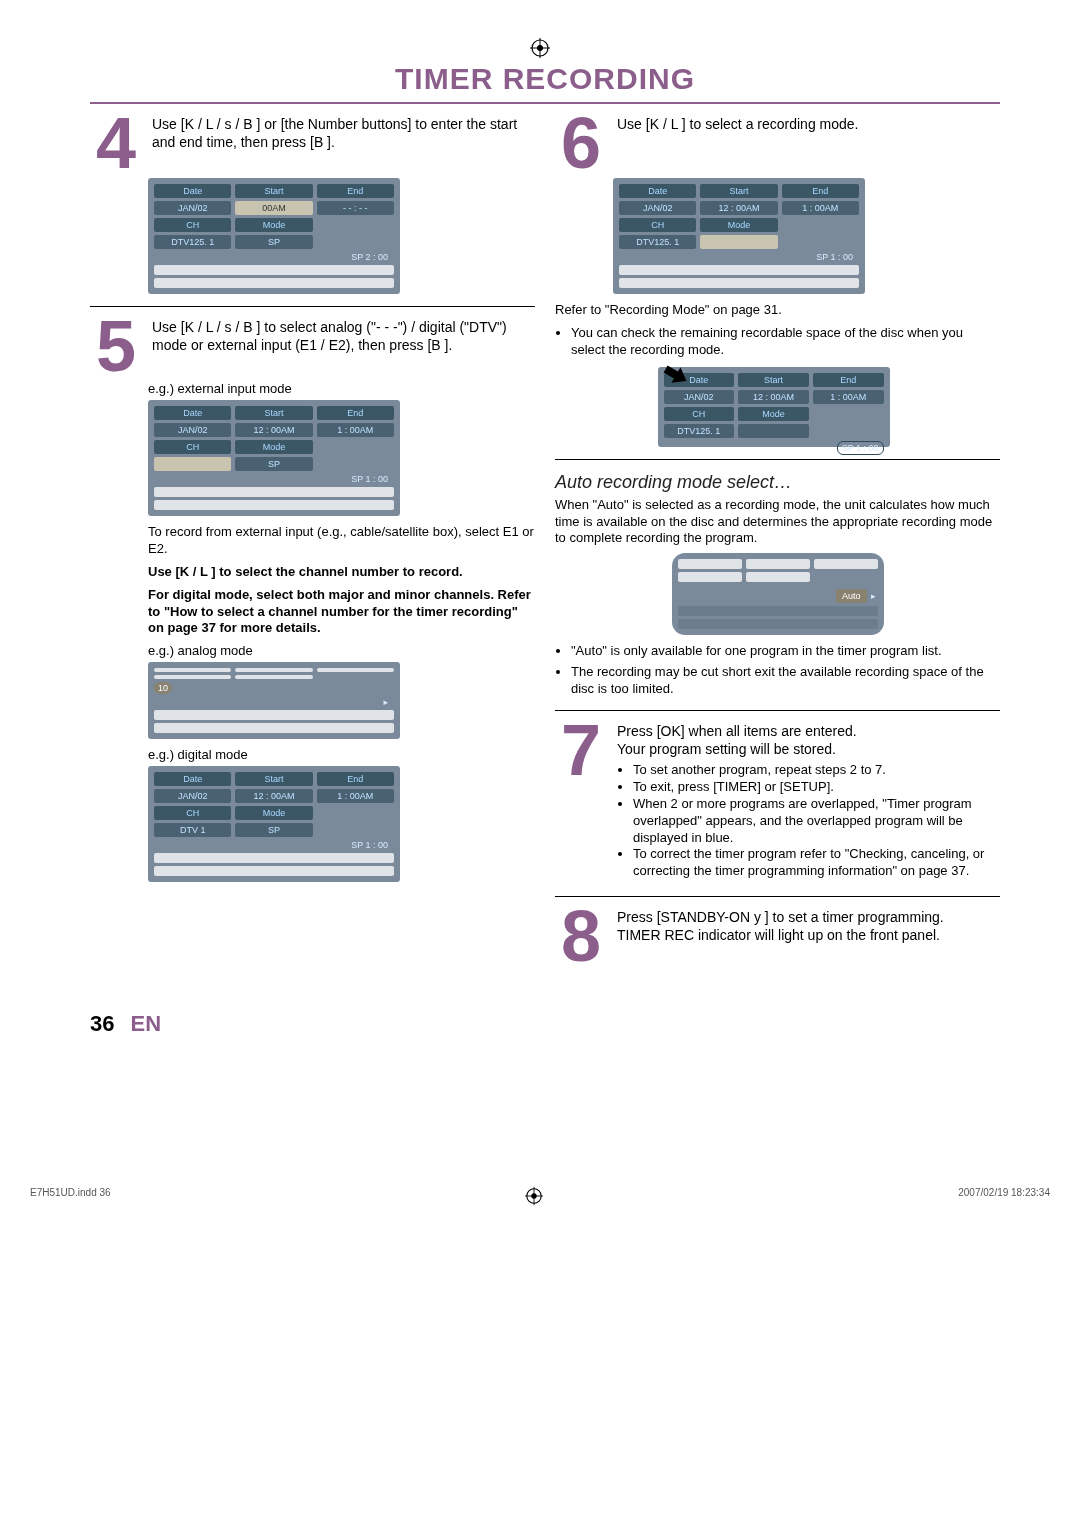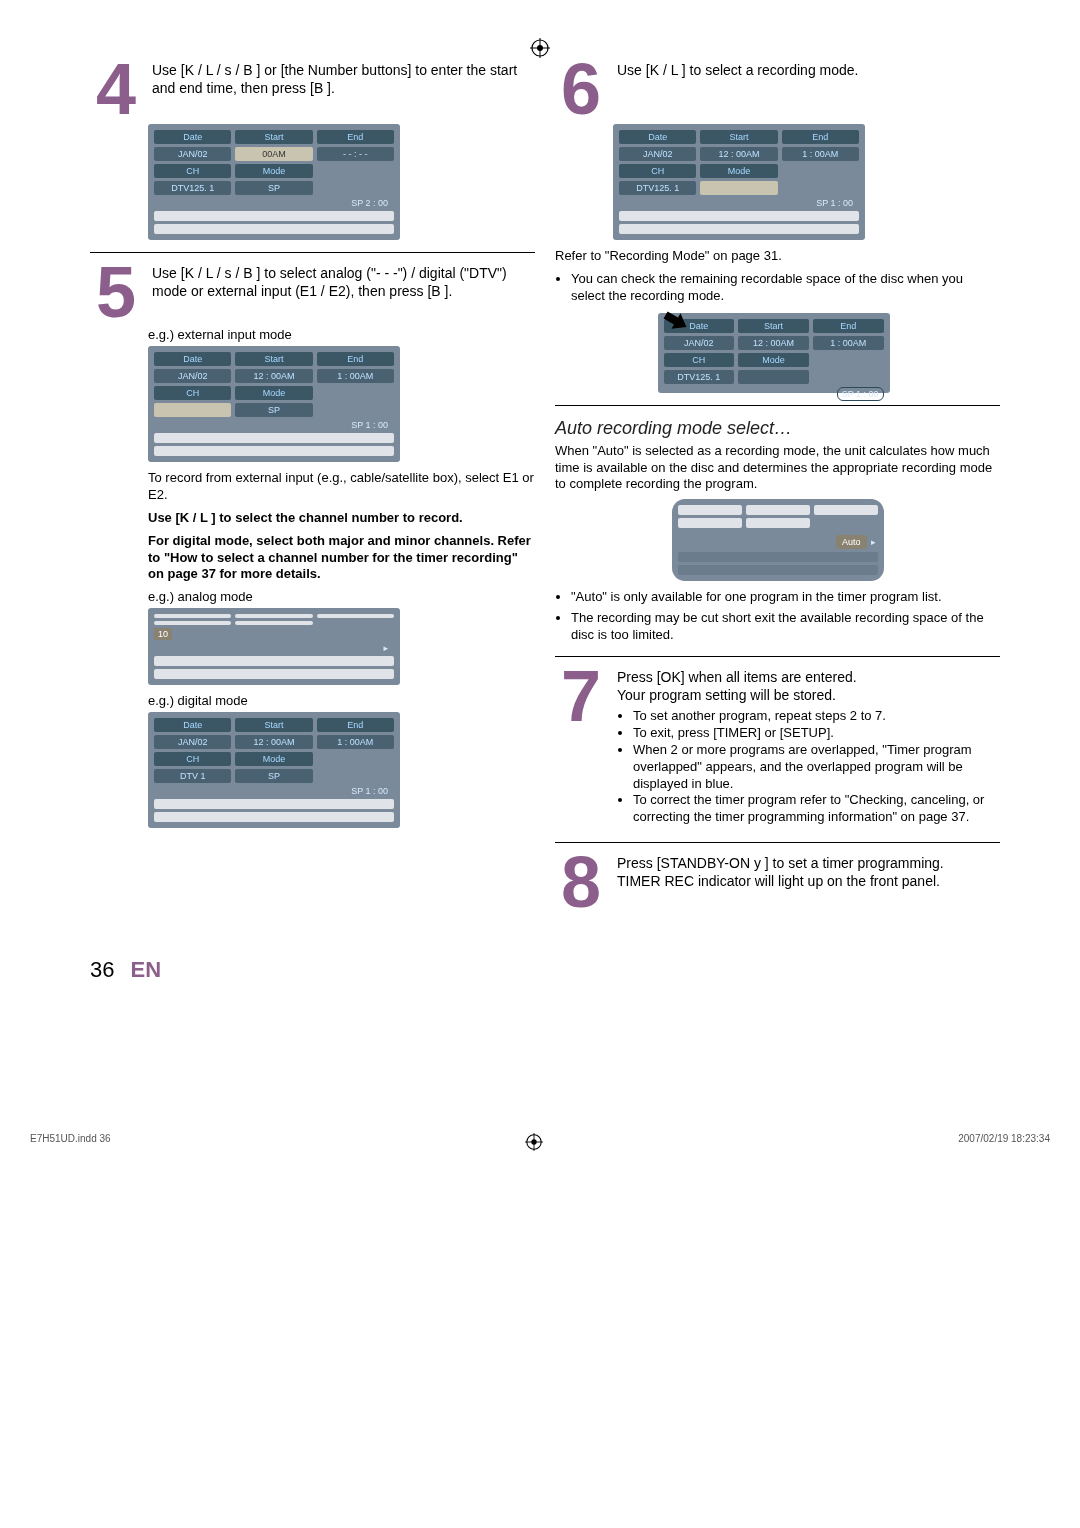--- a/index.html
+++ b/index.html
@@ -129,21 +129,21 @@
   ul.bul li { margin-bottom: 4px; }
   .step-text ul { padding-left: 16px; margin: 4px 0; font-size:13px; line-height:1.3;}
   .footer {
     display:flex;
     align-items:center;
     gap:16px;
     margin-top: 40px;
   }
   .footer .pn {
     font-size: 22px;
-    font-weight: normal;
+    font-weight: bold;
   }
   .footer .en {
     font-size: 22px;
     font-weight: bold;
     color:#8b5e8b;
   }
   .print-meta {
     display:flex;
     justify-content:space-between;
     font-size:10px;
@@ -183,20 +183,21 @@
   <svg width="20" height="20" viewBox="0 0 20 20">
       <circle cx="10" cy="10" r="8" stroke="#000" fill="none" stroke-width="1.2"></circle>
       <circle cx="10" cy="10" r="3" fill="#000"></circle>
       <line x1="0" y1="10" x2="20" y2="10" stroke="#000"></line>
       <line x1="10" y1="0" x2="10" y2="20" stroke="#000"></line>
     </svg>
 </div>
 
 <div class="page">
 
+  <div class="title">TIMER RECORDING</div>
 
   <div class="columns">
 
     <div class="col">
 
       <div class="step">
         <div class="step-num">4</div>
         <div class="step-body"><b>Use [K / L / s / B ] or [the Number buttons] to enter the start and end time, then press [B ].</b></div>
       </div>
       <div class="osd">
@@ -274,21 +275,21 @@
             <div class="osd-cell" style="background:#e0e4e8"></div>
             <div class="osd-cell" style="background:#e0e4e8"></div>
           </div>
           <div class="osd-row">
             <div class="osd-cell" style="background:#e0e4e8"></div>
             <div class="osd-cell" style="background:#e0e4e8"></div>
             <div class="osd-cell" style="visibility:hidden"></div>
           </div>
           <div class="osd-row">
             <div style="flex:1; display:flex;">
-                <span style="background:#8a8270;color:#fff;font-size:9px;padding:1px 4px;border-radius:0;">10</span>
+                <span style="background:#8a8270;color:#fff;font-size:9px;padding:1px 4px;border-radius:6px;">10</span>
               </div>
             <div style="flex:2"></div>
           </div>
           <div class="osd-sp">▸</div>
           <div class="osd-blank"></div>
           <div class="osd-blank"></div>
         </div>
       </div>
 
       <div class="caption">e.g.) digital mode</div>

